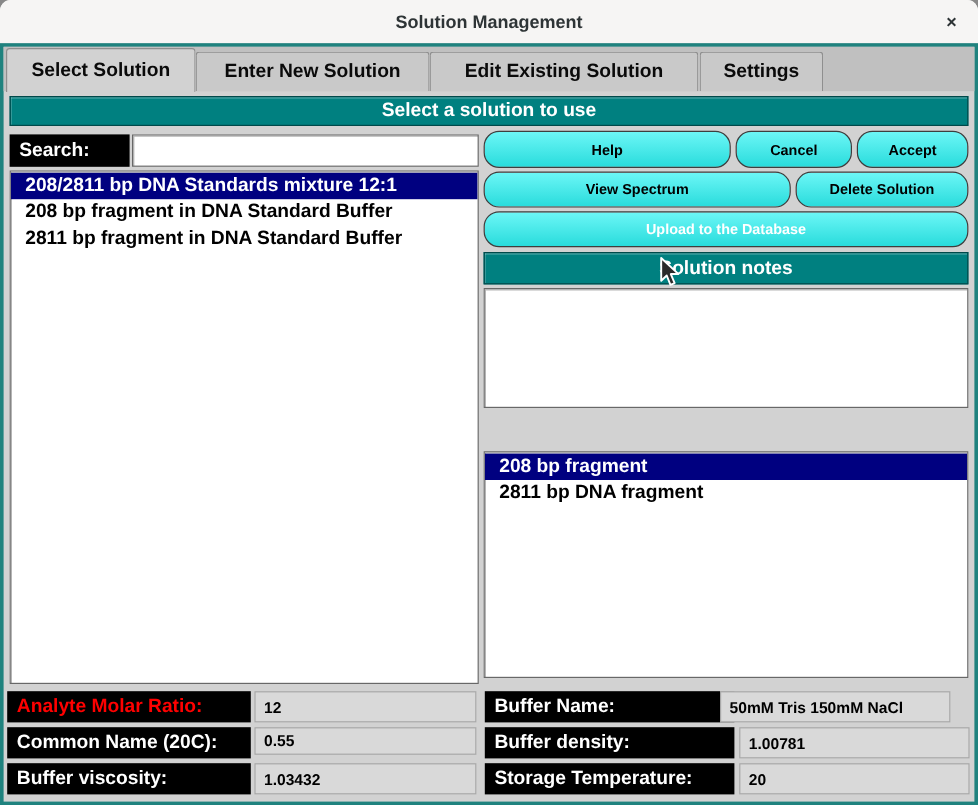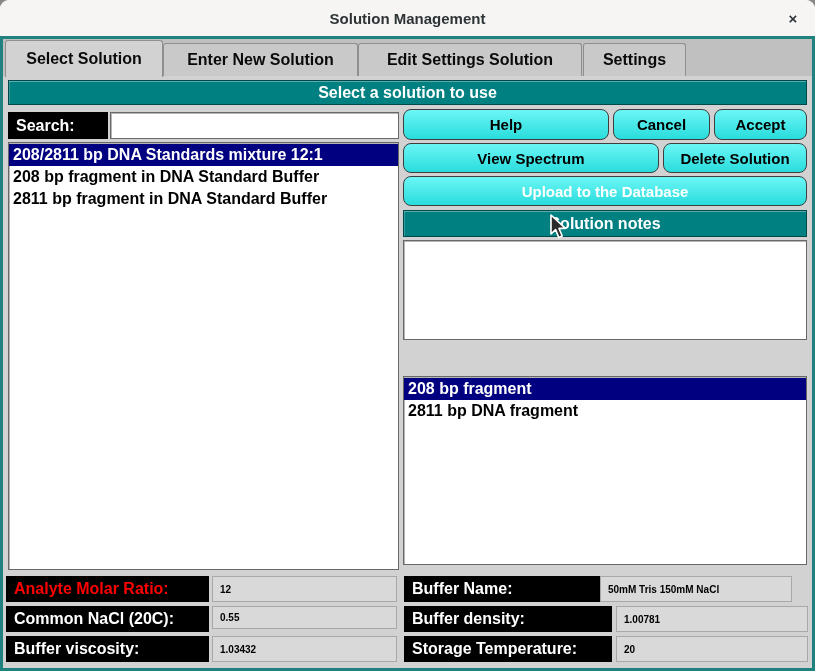--- a/index.html
+++ b/index.html
@@ -82,47 +82,47 @@
   }
   input.sunken, textarea.sunken {
     font-family: "Liberation Sans", sans-serif;
     font-weight: bold; font-size: 15px;
     outline: none; resize: none; padding: 2px 5px;
   }
   
   .list { overflow: hidden; padding-top: 1px; }
   .list-item {
     height: 22px; line-height: 21px;
-    padding: 0 4px;
+    padding: 0 12px;
     color: #000000;
     white-space: nowrap;
     cursor: default;
   }
   .list-item.selected { background: #000080; color: #ffffff; }
   
   .cyan-btn {
     position: absolute;
     background: linear-gradient(#6cf6f6, #29dcdc);
     border: 1px solid #3e3e3e;
-    border-radius: 8px;
+    border-radius: 13px;
     color: #000000;
     display: flex; align-items: center; justify-content: center;
-    font-size: 15px;
+    font-size: 12px;
     cursor: default;
   }
   .cyan-btn.disabled { color: #ffffff; }
   
   .value-field {
     position: absolute;
     background: #d9d9d9;
     border: 1px solid #a8a8a8;
     color: #000000;
     display: flex; align-items: center;
     padding-left: 7px;
-    font-size: 10px;
+    font-size: 13px;
   }
   .cursor { position: absolute; z-index: 50; pointer-events: none; }
 </style>
 </head>
 <body>
 
 <div class="window">
 
   <div class="titlebar">
     <span class="title">Solution Management</span>
@@ -132,21 +132,21 @@
   <div class="frame"></div>
 
   <div class="tabbar">
     <div class="tab active" style="left:2px;width:158px;">
       <span>Select Solution</span>
     </div>
     <div class="tab" style="left:160px;width:195px;">
       <span>Enter New Solution</span>
     </div>
     <div class="tab" style="left:355px;width:224px;">
-      <span>Edit Settings Solution</span>
+      <span>Edit Existing Solution</span>
     </div>
     <div class="tab" style="left:580px;width:103px;">
       <span>Settings</span>
     </div>
   </div>
 
   <div class="banner" style="left:8px;top:80px;width:799px;height:25px;">Select a solution to use</div>
 
   <div class="chip" style="left:8px;top:112px;width:100px;height:27px;">Search:</div>
   <input class="sunken" style="left: 110px; top: 112px; width: 289px; height: 27px;" value="">
@@ -168,21 +168,21 @@
   <textarea class="sunken" style="left: 403px; top: 240px; width: 404px; height: 100px;"></textarea>
 
   <div class="sunken list" style="left:403px;top:376px;width:404px;height:189px;">
     <div class="list-item selected">208 bp fragment</div>
     <div class="list-item">2811 bp DNA fragment</div>
   </div>
 
   <div class="chip red" style="left:6px;top:576px;width:203px;height:26px;">Analyte Molar Ratio:</div>
   <div class="value-field" style="left:212px;top:576px;width:185px;height:26px;">12</div>
 
-  <div class="chip" style="left:6px;top:606px;width:203px;height:26px;">Common NaCl (20C):</div>
+  <div class="chip" style="left:6px;top:606px;width:203px;height:26px;">Common Name (20C):</div>
   <div class="value-field" style="left:212px;top:606px;width:185px;height:23px;">0.55</div>
 
   <div class="chip" style="left:6px;top:636px;width:203px;height:26px;">Buffer viscosity:</div>
   <div class="value-field" style="left:212px;top:636px;width:185px;height:26px;">1.03432</div>
 
   <div class="chip" style="left:404px;top:576px;width:208px;height:26px;">Buffer Name:</div>
   <div class="value-field" style="left:600px;top:576px;width:192px;height:26px;">50mM Tris 150mM NaCl</div>
 
   <div class="chip" style="left:404px;top:606px;width:208px;height:26px;">Buffer density:</div>
   <div class="value-field" style="left:616px;top:606px;width:192px;height:26px;">1.00781</div>

